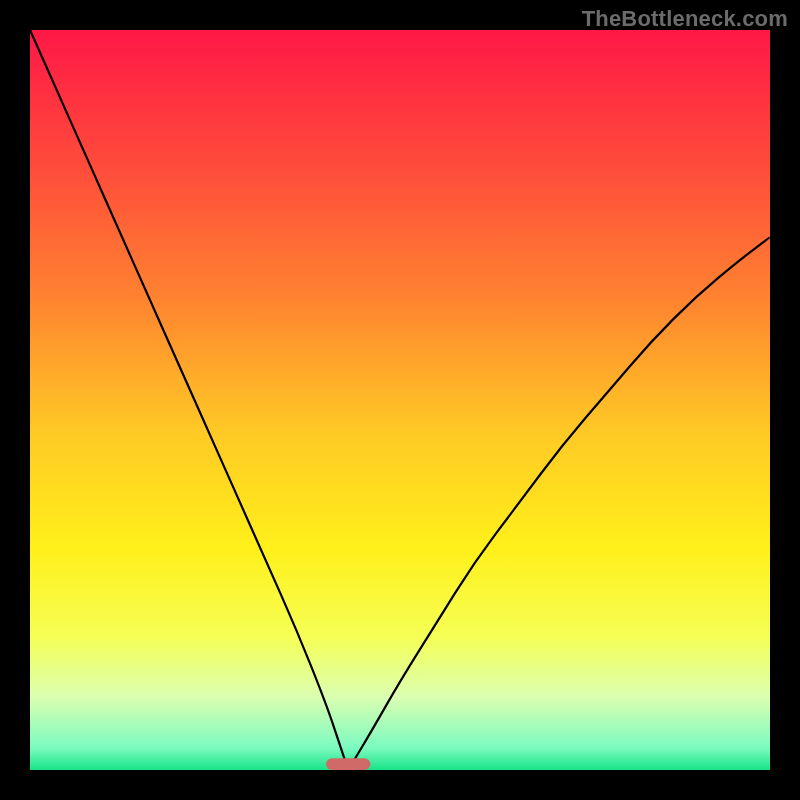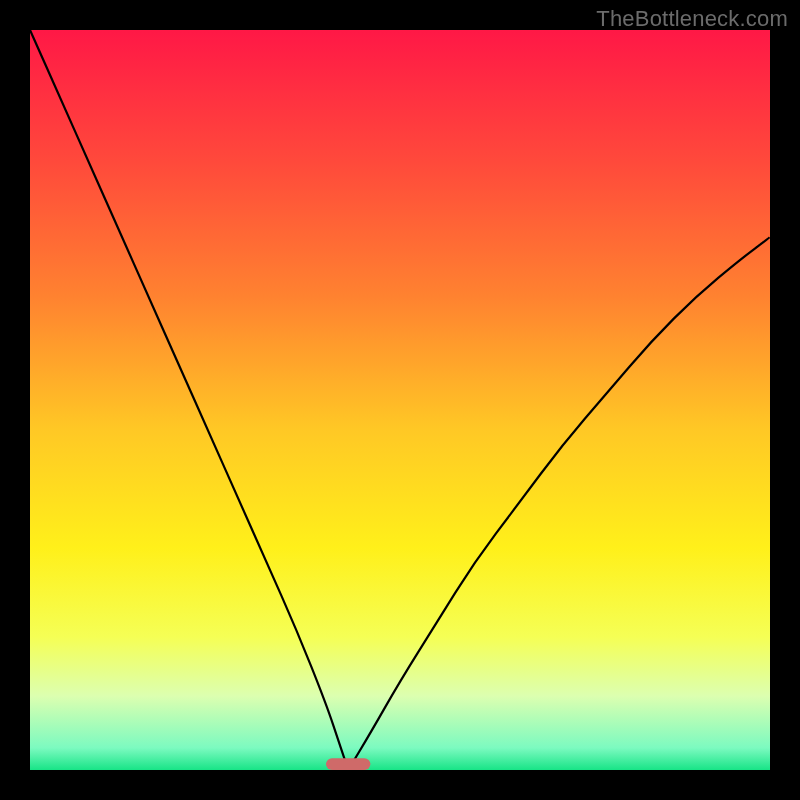--- a/index.html
+++ b/index.html
@@ -15,21 +15,21 @@
     height: 800px;
     background: #000;
     position: relative;
   }
   .watermark {
     position: absolute;
     top: 6px;
     right: 12px;
     color: #6b6b6b;
     font-size: 22px;
-    font-weight: 400;
+    font-weight: 700;
     z-index: 10;
     letter-spacing: 0.2px;
   }
   .plot {
     position: absolute;
     left: 30px;
     top: 30px;
     width: 740px;
     height: 740px;
   }

